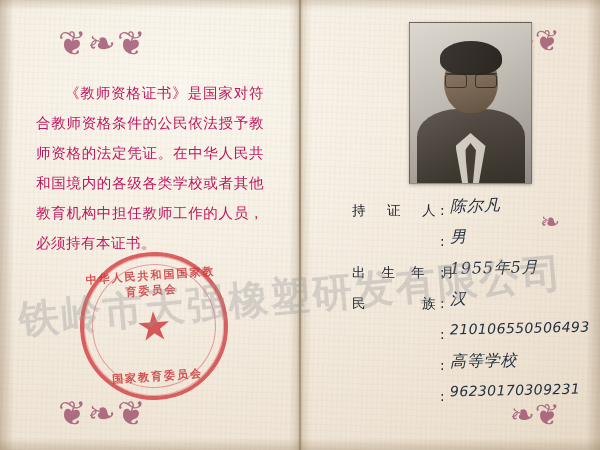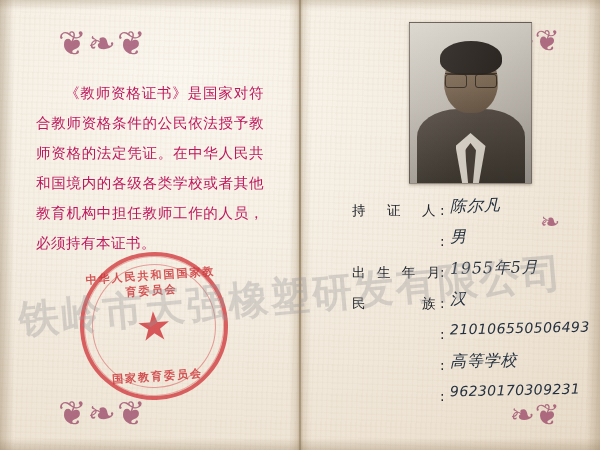--- a/index.html
+++ b/index.html
@@ -242,21 +242,21 @@
   .field-row {
     position: relative;
     height: 29px;
     margin-bottom: 2px;
   }
   .field-label {
     position: absolute;
     left: 0;
     top: 4px;
     width: 86px;
-    font-family: Liberation Serif, serif;
+    font-family: Liberation Mono, monospace;
     font-size: 13.5px;
     color: #20242c;
     letter-spacing: 4px;
     white-space: nowrap;
     text-align: right;
   }
   .field-colon {
     position: absolute;
     left: 88px;
     top: 4px;

